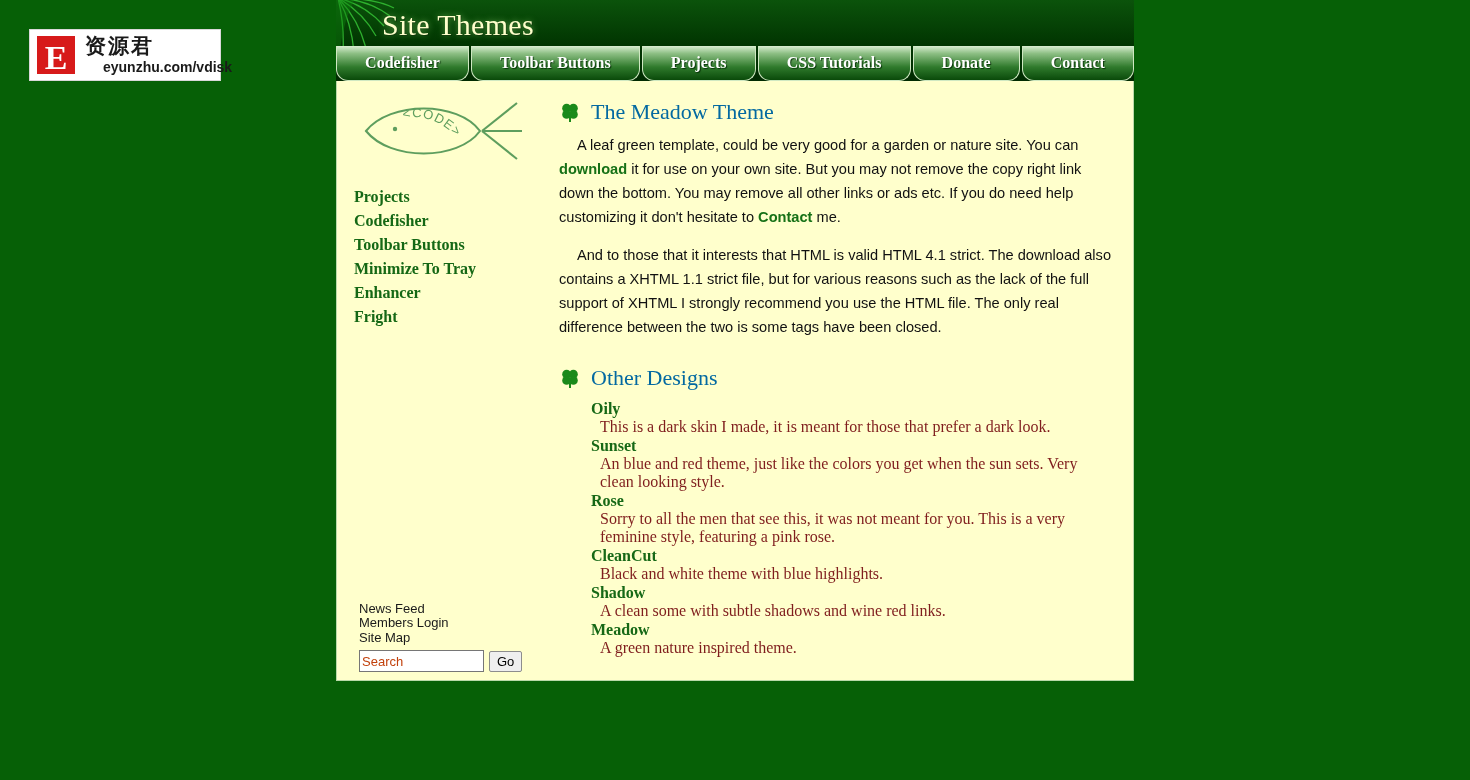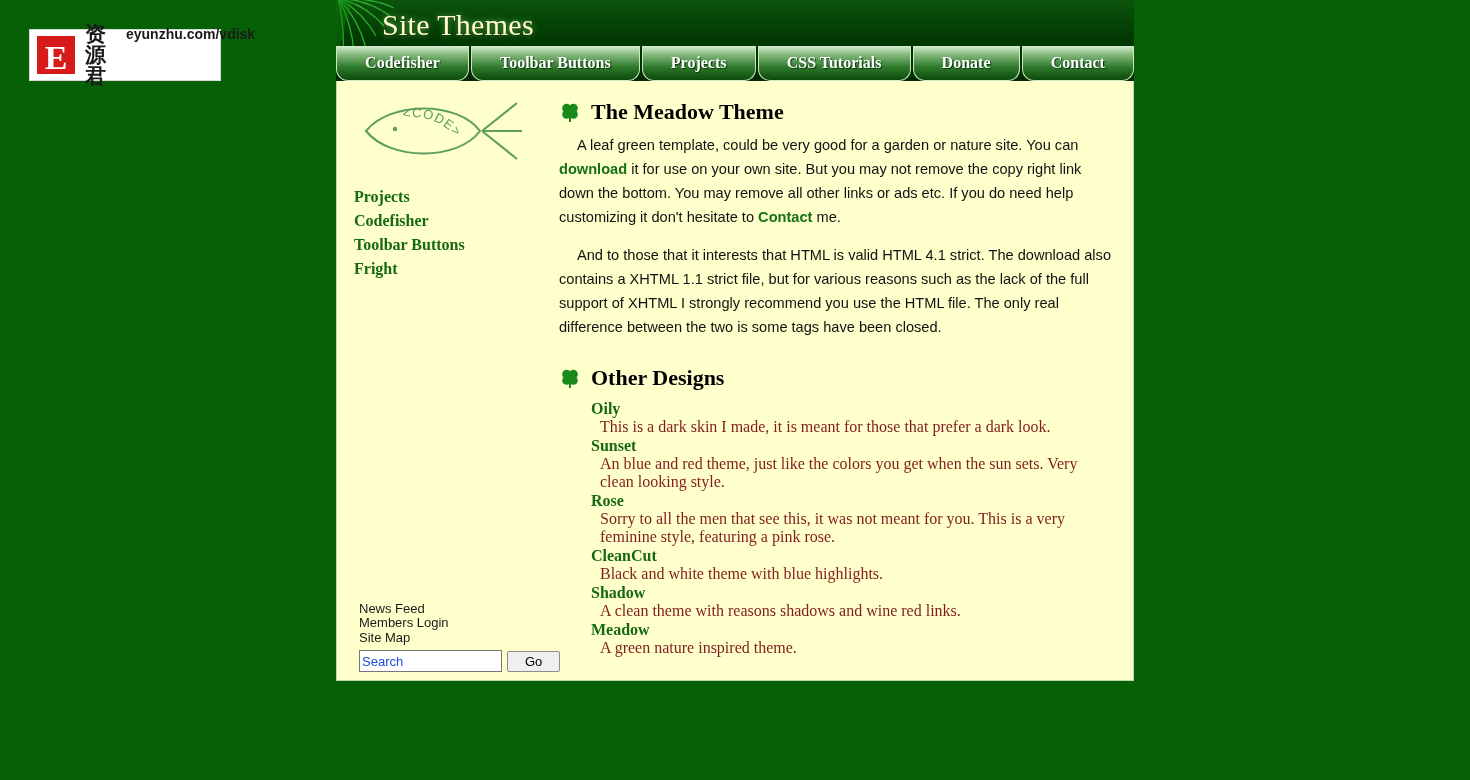--- a/index.html
+++ b/index.html
@@ -39,21 +39,21 @@
     font-size: 34px;
     line-height: 44px;
     text-align: center;
     flex: 0 0 auto;
     border: 3px solid #ffffff;
     box-sizing: border-box;
   }
   #wm-text {
     margin-left: 7px;
     display: flex;
-    flex-direction: row;
+    flex-direction: column;
     justify-content: center;
     line-height: 1;
   }
   #wm-cn {
     font-family: "DejaVu Sans", sans-serif;
     font-size: 21px;
     font-weight: bold;
     color: #1a1a1a;
     letter-spacing: 2px;
   }
@@ -189,61 +189,61 @@
     text-decoration: none;
     line-height: 14.5px;
     cursor: pointer;
   }
   #search-row {
     margin-top: 5px;
     display: flex;
     align-items: center;
   }
   #search-input {
-    width: 143px;
+    width: 125px;
     height: 19px;
     font-family: "Liberation Sans", sans-serif;
     font-size: 13px;
-    color: #1d4ed8;
+    color: #c2410c;
     border: 1px solid #767676;
     background: #ffffff;
     padding: 10px 2px;
     box-sizing: border-box;
   }
   #search-go {
     margin-left: 5px;
     height: 21px;
     font-family: "Liberation Sans", sans-serif;
     font-size: 13px;
     color: #000000;
     background: #efefef;
     border: 1px solid #8d8d8d;
     border-radius: 2px;
-    padding: 0 17px;
+    padding: 0 7px;
     cursor: pointer;
   }
 
   
   #main {
     flex: 1 1 auto;
     position: relative;
     padding: 18px 20px 0 0;
     box-sizing: border-box;
   }
   .heading {
     display: flex;
     align-items: center;
     margin: 0 0 8px 0;
   }
   .clover { width: 22px; height: 22px; flex: 0 0 22px; }
   .heading-text {
     font-family: "Liberation Serif", serif;
-    font-weight: bold;
+    font-weight: normal;
     font-size: 22px;
-    color: #000000;
+    color: #0369a1;
     margin-left: 10px;
     text-align: center;
   }
   #heading-2 { margin-top: 26px; }
   .para {
     font-family: "Liberation Sans", sans-serif;
     font-size: 14.6px;
     line-height: 24px;
     color: #111111;
     text-indent: 18px;
@@ -348,20 +348,21 @@
           </defs>
         <text font-family="Liberation Sans, sans-serif" font-size="13" fill="#5e9e5e" letter-spacing="1">
           <textPath href="#codearc" startOffset="4">&lt;CODE&gt;</textPath>
         </text>
       </svg>
 
       <div id="nav-links">
         <a class="nav-link">Projects</a>
         <a class="nav-link">Codefisher</a>
         <a class="nav-link">Toolbar Buttons</a>
+        <a class="nav-link">Minimize To Tray Enhancer</a>
         <a class="nav-link">Fright</a>
       </div>
 
       <div id="sidebar-bottom">
         <a class="small-link">News Feed</a>
         <a class="small-link">Members Login</a>
         <a class="small-link">Site Map</a>
         <div id="search-row">
           <input id="search-input" type="text" value="Search" style="">
           <button id="search-go">Go</button>
@@ -404,21 +405,21 @@
       <dl id="designs">
         <dt class="dt">Oily</dt>
         <dd class="dd">This is a dark skin I made, it is meant for those that prefer a dark look.</dd>
         <dt class="dt">Sunset</dt>
         <dd class="dd">An blue and red theme, just like the colors you get when the sun sets. Very clean looking style.</dd>
         <dt class="dt">Rose</dt>
         <dd class="dd">Sorry to all the men that see this, it was not meant for you. This is a very feminine style, featuring a pink rose.</dd>
         <dt class="dt">CleanCut</dt>
         <dd class="dd">Black and white theme with blue highlights.</dd>
         <dt class="dt">Shadow</dt>
-        <dd class="dd">A clean theme with reasons shadows and wine red links.</dd>
+        <dd class="dd">A clean some with subtle shadows and wine red links.</dd>
         <dt class="dt">Meadow</dt>
         <dd class="dd">A green nature inspired theme.</dd>
       </dl>
 
 
     </div>
   </div>
 </div>
 
 </body></html>

